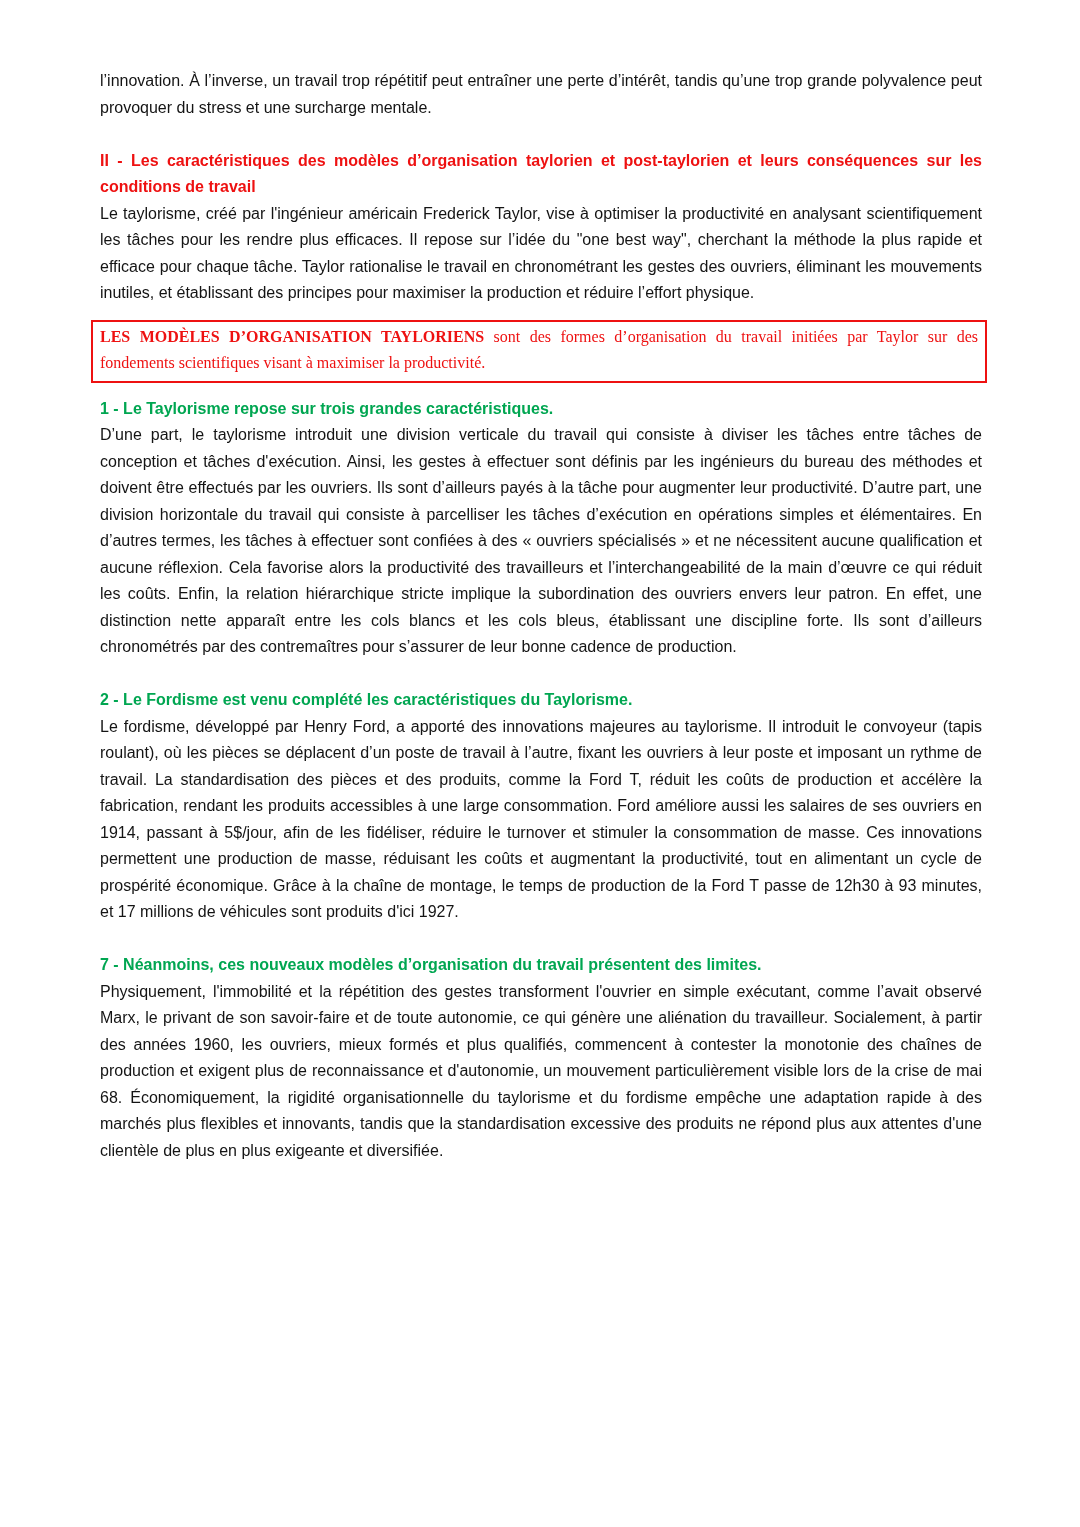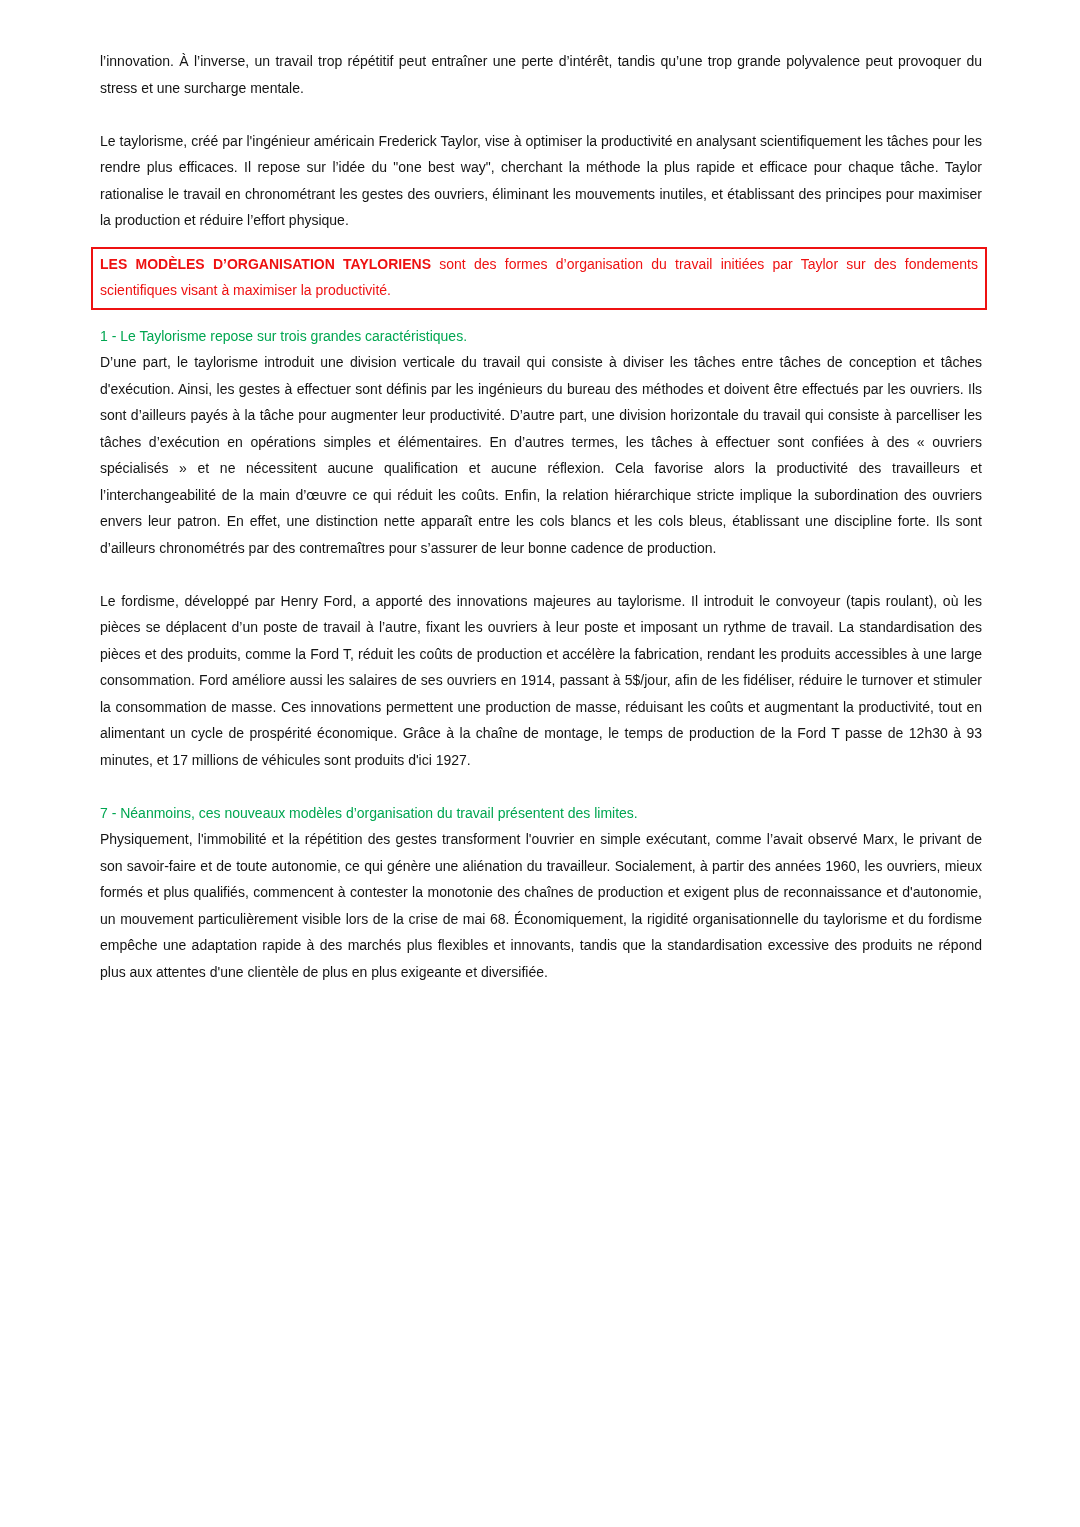--- a/index.html
+++ b/index.html
@@ -6,72 +6,75 @@
     margin: 0;
     padding: 0;
     background: #ffffff;
   }
   .page {
     position: relative;
     width: 1080px;
     min-height: 1527px;
     box-sizing: border-box;
     background: #ffffff;
-    padding: 48px 98px 60px 100px;
+    padding: 68px 98px 60px 100px;
     font-family: "Liberation Sans", sans-serif;
-    font-size: 14px;
+    font-size: 16px;
     line-height: 26.5px;
     color: #141414;
     text-align: justify;
   }
   p { margin: 0; }
   .gap { height: 26.5px; }
   .half-gap { height: 13px; }
   .h-red   { color: var(--red);   font-weight: bold; }
   .h-blue  { color: var(--blue);  font-weight: bold; }
-  .h-green { color: var(--green); font-weight: normal; }
+  .h-green { color: var(--green); font-weight: bold; }
   .def-box {
     border: 2px solid var(--red);
     color: var(--red);
     padding: 2px 7px 4px 7px;
     margin-left: -9px;
     margin-right: -5px;
+    font-family: Liberation Serif, serif;
   }
   .def-term { font-weight: bold; }
   :root {
     --red: #ee1111;
     --blue: #0070c0;
     --green: #00a651;
   }
 </style>
 </head>
 <body>
 
 <div class="page">
 
   <p class="body-par">l’innovation. À l’inverse, un travail trop répétitif peut entraîner une perte d’intérêt, tandis qu’une trop grande polyvalence peut provoquer du stress et une surcharge mentale.</p>
 
   <div class="gap"></div>
 
+  <p class="h-red">II - Les caractéristiques des modèles d’organisation taylorien et post-taylorien et leurs conséquences sur les conditions de travail</p>
 
 
   <p class="body-par">Le taylorisme, créé par l'ingénieur américain Frederick Taylor, vise à optimiser la productivité en analysant scientifiquement les tâches pour les rendre plus efficaces. Il repose sur l’idée du "one best way", cherchant la méthode la plus rapide et efficace pour chaque tâche. Taylor rationalise le travail en chronométrant les gestes des ouvriers, éliminant les mouvements inutiles, et établissant des principes pour maximiser la production et réduire l’effort physique.</p>
 
   <div class="half-gap"></div>
 
   <div class="def-box"><span class="def-term">LES MODÈLES D’ORGANISATION TAYLORIENS</span><span> sont des formes d’organisation du travail initiées par Taylor sur des fondements scientifiques visant à maximiser la productivité.</span></div>
 
   <div class="half-gap"></div>
 
   <p class="h-green">1 - Le Taylorisme repose sur trois grandes caractéristiques.</p>
 
   <p class="body-par">D’une part, le taylorisme introduit une division verticale du travail qui consiste à diviser les tâches entre tâches de conception et tâches d'exécution. Ainsi, les gestes à effectuer sont définis par les ingénieurs du bureau des méthodes et doivent être effectués par les ouvriers. Ils sont d’ailleurs payés à la tâche pour augmenter leur productivité. D’autre part, une division horizontale du travail qui consiste à parcelliser les tâches d’exécution en opérations simples et élémentaires. En d’autres termes, les tâches à effectuer sont confiées à des « ouvriers spécialisés » et ne nécessitent aucune qualification et aucune réflexion. Cela favorise alors la productivité des travailleurs et l’interchangeabilité de la main d’œuvre ce qui réduit les coûts. Enfin, la relation hiérarchique stricte implique la subordination des ouvriers envers leur patron. En effet, une distinction nette apparaît entre les cols blancs et les cols bleus, établissant une discipline forte. Ils sont d’ailleurs chronométrés par des contremaîtres pour s’assurer de leur bonne cadence de production.</p>
 
   <div class="gap"></div>
 
+  <p class="h-green">2 - Le Fordisme est venu complété les caractéristiques du Taylorisme.</p>
 
   <p class="body-par">Le fordisme, développé par Henry Ford, a apporté des innovations majeures au taylorisme. Il introduit le convoyeur (tapis roulant), où les pièces se déplacent d’un poste de travail à l’autre, fixant les ouvriers à leur poste et imposant un rythme de travail. La standardisation des pièces et des produits, comme la Ford T, réduit les coûts de production et accélère la fabrication, rendant les produits accessibles à une large consommation. Ford améliore aussi les salaires de ses ouvriers en 1914, passant à 5$/jour, afin de les fidéliser, réduire le turnover et stimuler la consommation de masse. Ces innovations permettent une production de masse, réduisant les coûts et augmentant la productivité, tout en alimentant un cycle de prospérité économique. Grâce à la chaîne de montage, le temps de production de la Ford T passe de 12h30 à 93 minutes, et 17 millions de véhicules sont produits d'ici 1927.</p>
 
   <div class="gap"></div>
 
   <p class="h-green">7 - Néanmoins, ces nouveaux modèles d’organisation du travail présentent des limites.</p>
 
   <p class="body-par">Physiquement, l'immobilité et la répétition des gestes transforment l'ouvrier en simple exécutant, comme l’avait observé Marx, le privant de son savoir-faire et de toute autonomie, ce qui génère une aliénation du travailleur. Socialement, à partir des années 1960, les ouvriers, mieux formés et plus qualifiés, commencent à contester la monotonie des chaînes de production et exigent plus de reconnaissance et d'autonomie, un mouvement particulièrement visible lors de la crise de mai 68. Économiquement, la rigidité organisationnelle du taylorisme et du fordisme empêche une adaptation rapide à des marchés plus flexibles et innovants, tandis que la standardisation excessive des produits ne répond plus aux attentes d'une clientèle de plus en plus exigeante et diversifiée.</p>
 
 </div>

